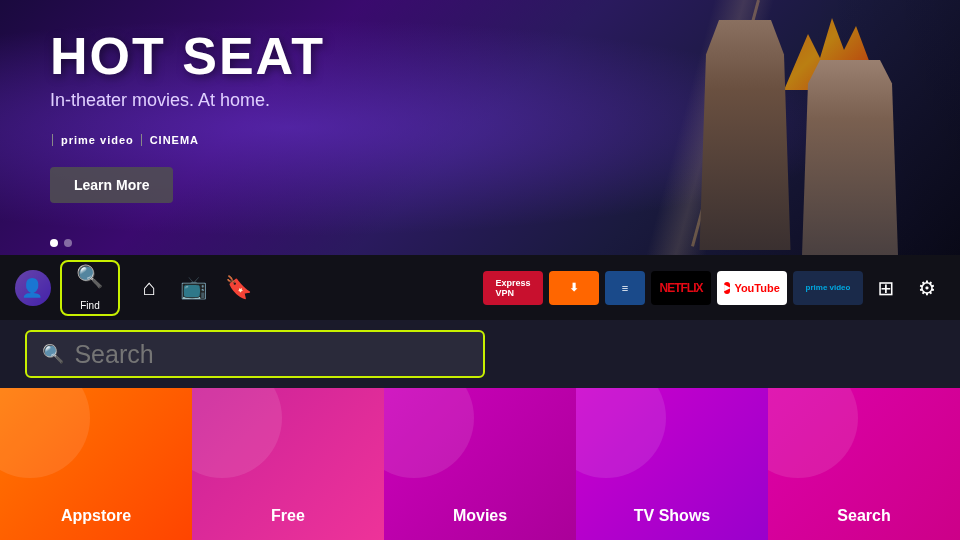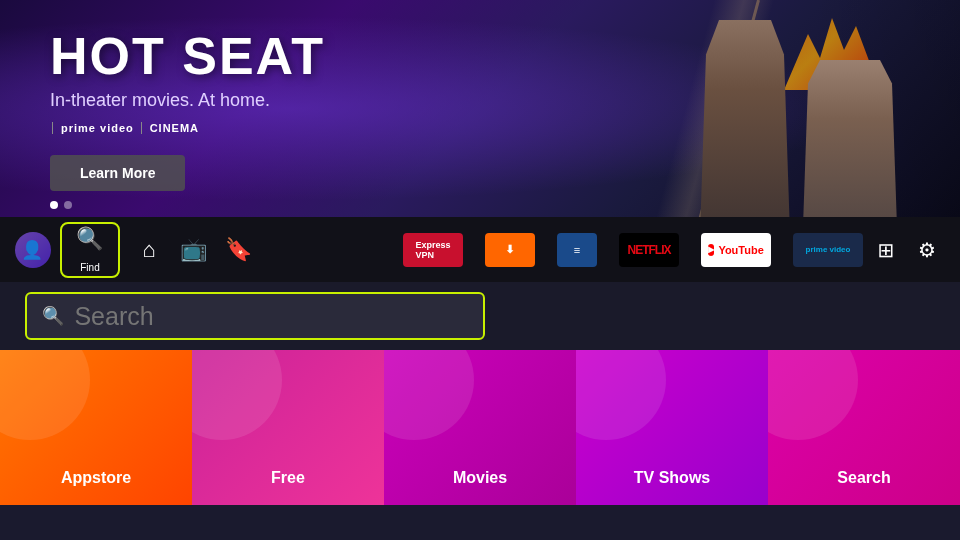--- a/index.html
+++ b/index.html
@@ -8,21 +8,21 @@
       height: 540px;
       background: #1a1a2e;
       font-family: 'Arial', sans-serif;
       overflow: hidden;
       color: white;
     }
 
     
     .hero-banner {
       width: 100%;
-      height: 217px;
+      height: 255px;
       background: linear-gradient(135deg, #1a0a3e 0%, #3a0a6e 30%, #2a1a5e 50%, #1a1a3e 70%, #0a0a1a 100%);
       position: relative;
       overflow: hidden;
     }
     .hero-banner::before {
       content: '';
       position: absolute;
       top: 0; left: 0; right: 0; bottom: 0;
       background: radial-gradient(ellipse at 30% 50%, rgba(100, 50, 200, 0.6) 0%, transparent 60%);
     }
@@ -40,42 +40,42 @@
       text-shadow: 2px 2px 10px rgba(0,0,0,0.5);
       line-height: 1;
     }
     .hero-subtitle {
       font-size: 18px;
       color: #e0d0ff;
       margin-top: 8px;
     }
     .hero-brand {
       display: flex;
-      margin-top: 8px;
+      margin-top: 20px;
       gap: 8px;
     }
     .prime-video-logo {
       color: #00a8e0;
       font-size: 14px;
       font-weight: bold;
       letter-spacing: 1px;
     }
     .prime-video-logo span {
       color: #fff;
       font-size: 11px;
       border-left: 1px solid #888;
       padding-left: 8px;
       margin-left: 2px;
     }
     .learn-more-btn {
       margin-top: 20px;
       background: rgba(80,80,80,0.85);
       color: white;
       border: none;
-      padding: 10px 30px;
+      padding: 10px 24px;
       border-radius: 4px;
       font-size: 14px;
       font-weight: 600;
       cursor: pointer;
     }
     .hero-image-area {
       position: absolute;
       right: 0;
       top: 0;
       width: 500px;
@@ -208,21 +208,21 @@
       font-size: 22px;
       border-radius: 4px;
     }
     .nav-separator {
       flex: 1;
     }
     
     .app-icons {
       display: flex;
       align-items: center;
-      gap: 22px;
+      gap: 6px;
       padding-left: 28px;
     }
     .app-icon {
       height: 34px;
       border-radius: 4px;
       display: flex;
       align-items: center;
       justify-content: center;
       cursor: pointer;
       font-size: 11px;

